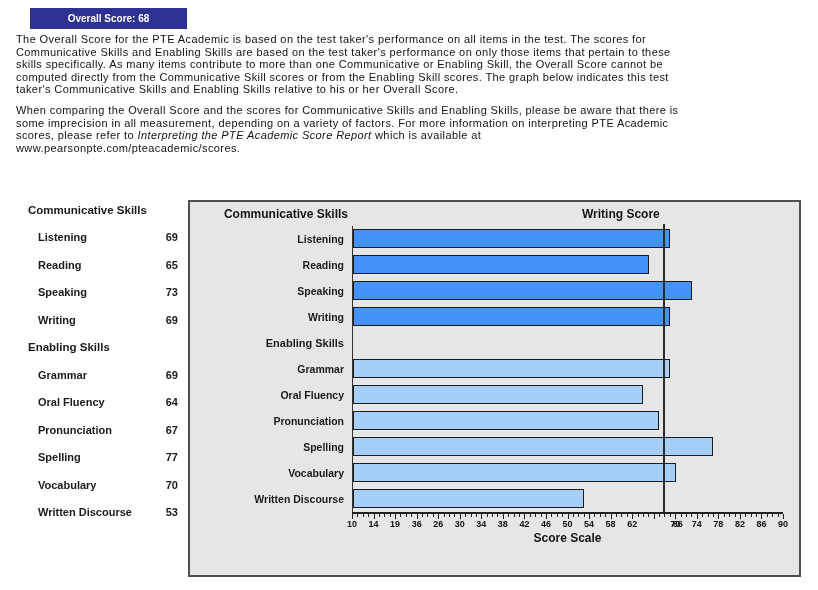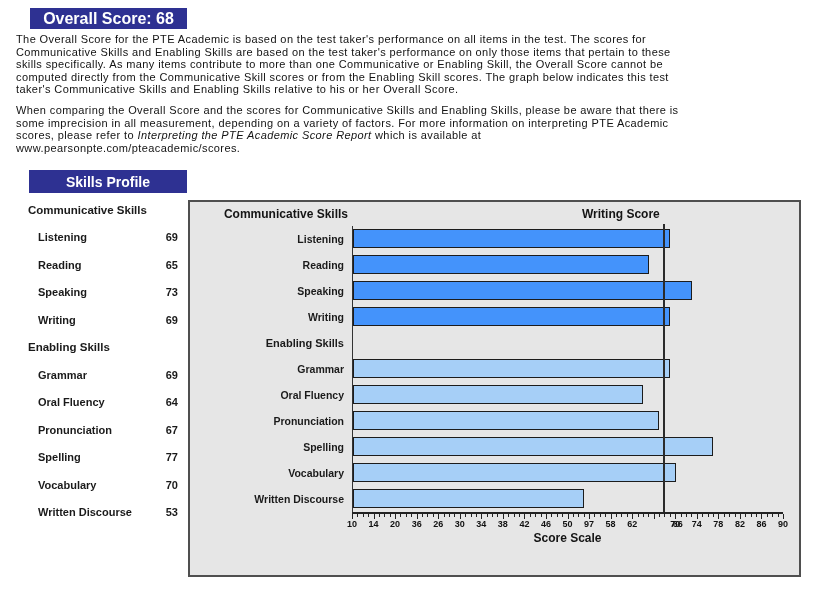--- a/index.html
+++ b/index.html
@@ -5,21 +5,21 @@
   html,body { margin:0; padding:0; background:#ffffff; }
   .page {
     position:relative; width:818px; height:590px; overflow:hidden;
     font-family:"Liberation Sans", sans-serif; background:#ffffff; color:#111;
   }
   .banner {
     position:absolute; background:var(--banner,#2e3192); color:#fff;
     display:flex; align-items:center; justify-content:center;
     font-weight:bold;
   }
-  .banner-overall { left:30px; top:8px;  width:157px; height:21px; font-size:16px; }
+  .banner-overall { left:30px; top:8px;  width:157px; height:21px; font-size:10px; }
   .banner-skills  { left:29px; top:170px; width:158px; height:23px; font-size:14px; }
   .para {
     position:absolute; left:16px; width:792px;
     font-size:11px; line-height:12.5px; letter-spacing:0.4px; color:#121212;
     white-space:nowrap;
   }
   .para1 { top:33px; }
   .para2 { top:104px; }
 
   
@@ -70,23 +70,20 @@
 <div class="page">
 
   <div class="banner banner-overall">
     <span>Overall Score: 68</span>
   </div>
 
   <div class="para para1" id="p1"><span>The Overall Score for the PTE Academic is based on the test taker's performance on all items in the test.  The scores for</span><br><span>Communicative Skills and Enabling Skills are based on the test taker's performance on only those items that pertain to these</span><br><span>skills specifically.  As many items contribute to more than one Communicative or Enabling Skill, the Overall Score cannot be</span><br><span>computed directly from the Communicative Skill scores or from the Enabling Skill scores.  The graph below indicates this test</span><br><span>taker's Communicative Skills and Enabling Skills relative to his or her Overall Score.</span></div>
 
   <div class="para para2" id="p2"><span>When comparing the Overall Score and the scores for Communicative Skills and Enabling Skills, please be aware that there is</span><br><span>some imprecision in all measurement, depending on a variety of factors.  For more information on interpreting PTE Academic</span><br><span>scores, please refer to </span><i>Interpreting the PTE Academic Score Report</i><span> which is available at</span><br><span>www.pearsonpte.com/pteacademic/scores.</span></div>
 
-  <div class="banner banner-skills">
-    <span>Skills Profile</span>
-  </div>
 
   <div class="skills-list" id="skills-list">
       <div class="sl-row header">
         <span>Communicative Skills</span>
       </div>
       <div class="sl-row item">
         <span class="sl-label">Listening</span>
         <span class="sl-score">69</span>
       </div>
       <div class="sl-row item">
@@ -207,21 +204,21 @@
         <div class="tick-label" style="left: 0%;">10</div>
         <div class="tick" style="left: 1.25%;"></div>
         <div class="tick" style="left: 2.5%;"></div>
         <div class="tick" style="left: 3.75%;"></div>
         <div class="tick major" style="left: 5%;"></div>
         <div class="tick-label" style="left: 5%;">14</div>
         <div class="tick" style="left: 6.25%;"></div>
         <div class="tick" style="left: 7.5%;"></div>
         <div class="tick" style="left: 8.75%;"></div>
         <div class="tick major" style="left: 10%;"></div>
-        <div class="tick-label" style="left: 10%;">20</div>
+        <div class="tick-label" style="left: 10%;">19</div>
         <div class="tick" style="left: 11.25%;"></div>
         <div class="tick" style="left: 12.5%;"></div>
         <div class="tick" style="left: 13.75%;"></div>
         <div class="tick major" style="left: 15%;"></div>
         <div class="tick-label" style="left: 15%;">36</div>
         <div class="tick" style="left: 16.25%;"></div>
         <div class="tick" style="left: 17.5%;"></div>
         <div class="tick" style="left: 18.75%;"></div>
         <div class="tick major" style="left: 20%;"></div>
         <div class="tick-label" style="left: 20%; text-align: center;">26</div>
@@ -252,21 +249,21 @@
         <div class="tick-label" style="left: 45%;">46</div>
         <div class="tick" style="left: 46.25%;"></div>
         <div class="tick" style="left: 47.5%;"></div>
         <div class="tick" style="left: 48.75%;"></div>
         <div class="tick major" style="left: 50%;"></div>
         <div class="tick-label" style="left: 50%;">50</div>
         <div class="tick" style="left: 51.25%;"></div>
         <div class="tick" style="left: 52.5%;"></div>
         <div class="tick" style="left: 53.75%;"></div>
         <div class="tick major" style="left: 55%;"></div>
-        <div class="tick-label" style="left: 55%;">97</div>
+        <div class="tick-label" style="left: 55%;">54</div>
         <div class="tick" style="left: 56.25%;"></div>
         <div class="tick" style="left: 57.5%;"></div>
         <div class="tick" style="left: 58.75%;"></div>
         <div class="tick major" style="left: 60%;"></div>
         <div class="tick-label" style="left: 60%;">58</div>
         <div class="tick" style="left: 61.25%;"></div>
         <div class="tick" style="left: 62.5%;"></div>
         <div class="tick" style="left: 63.75%;"></div>
         <div class="tick major" style="left: 65%;"></div>
         <div class="tick-label" style="left: 65%;">62</div>

